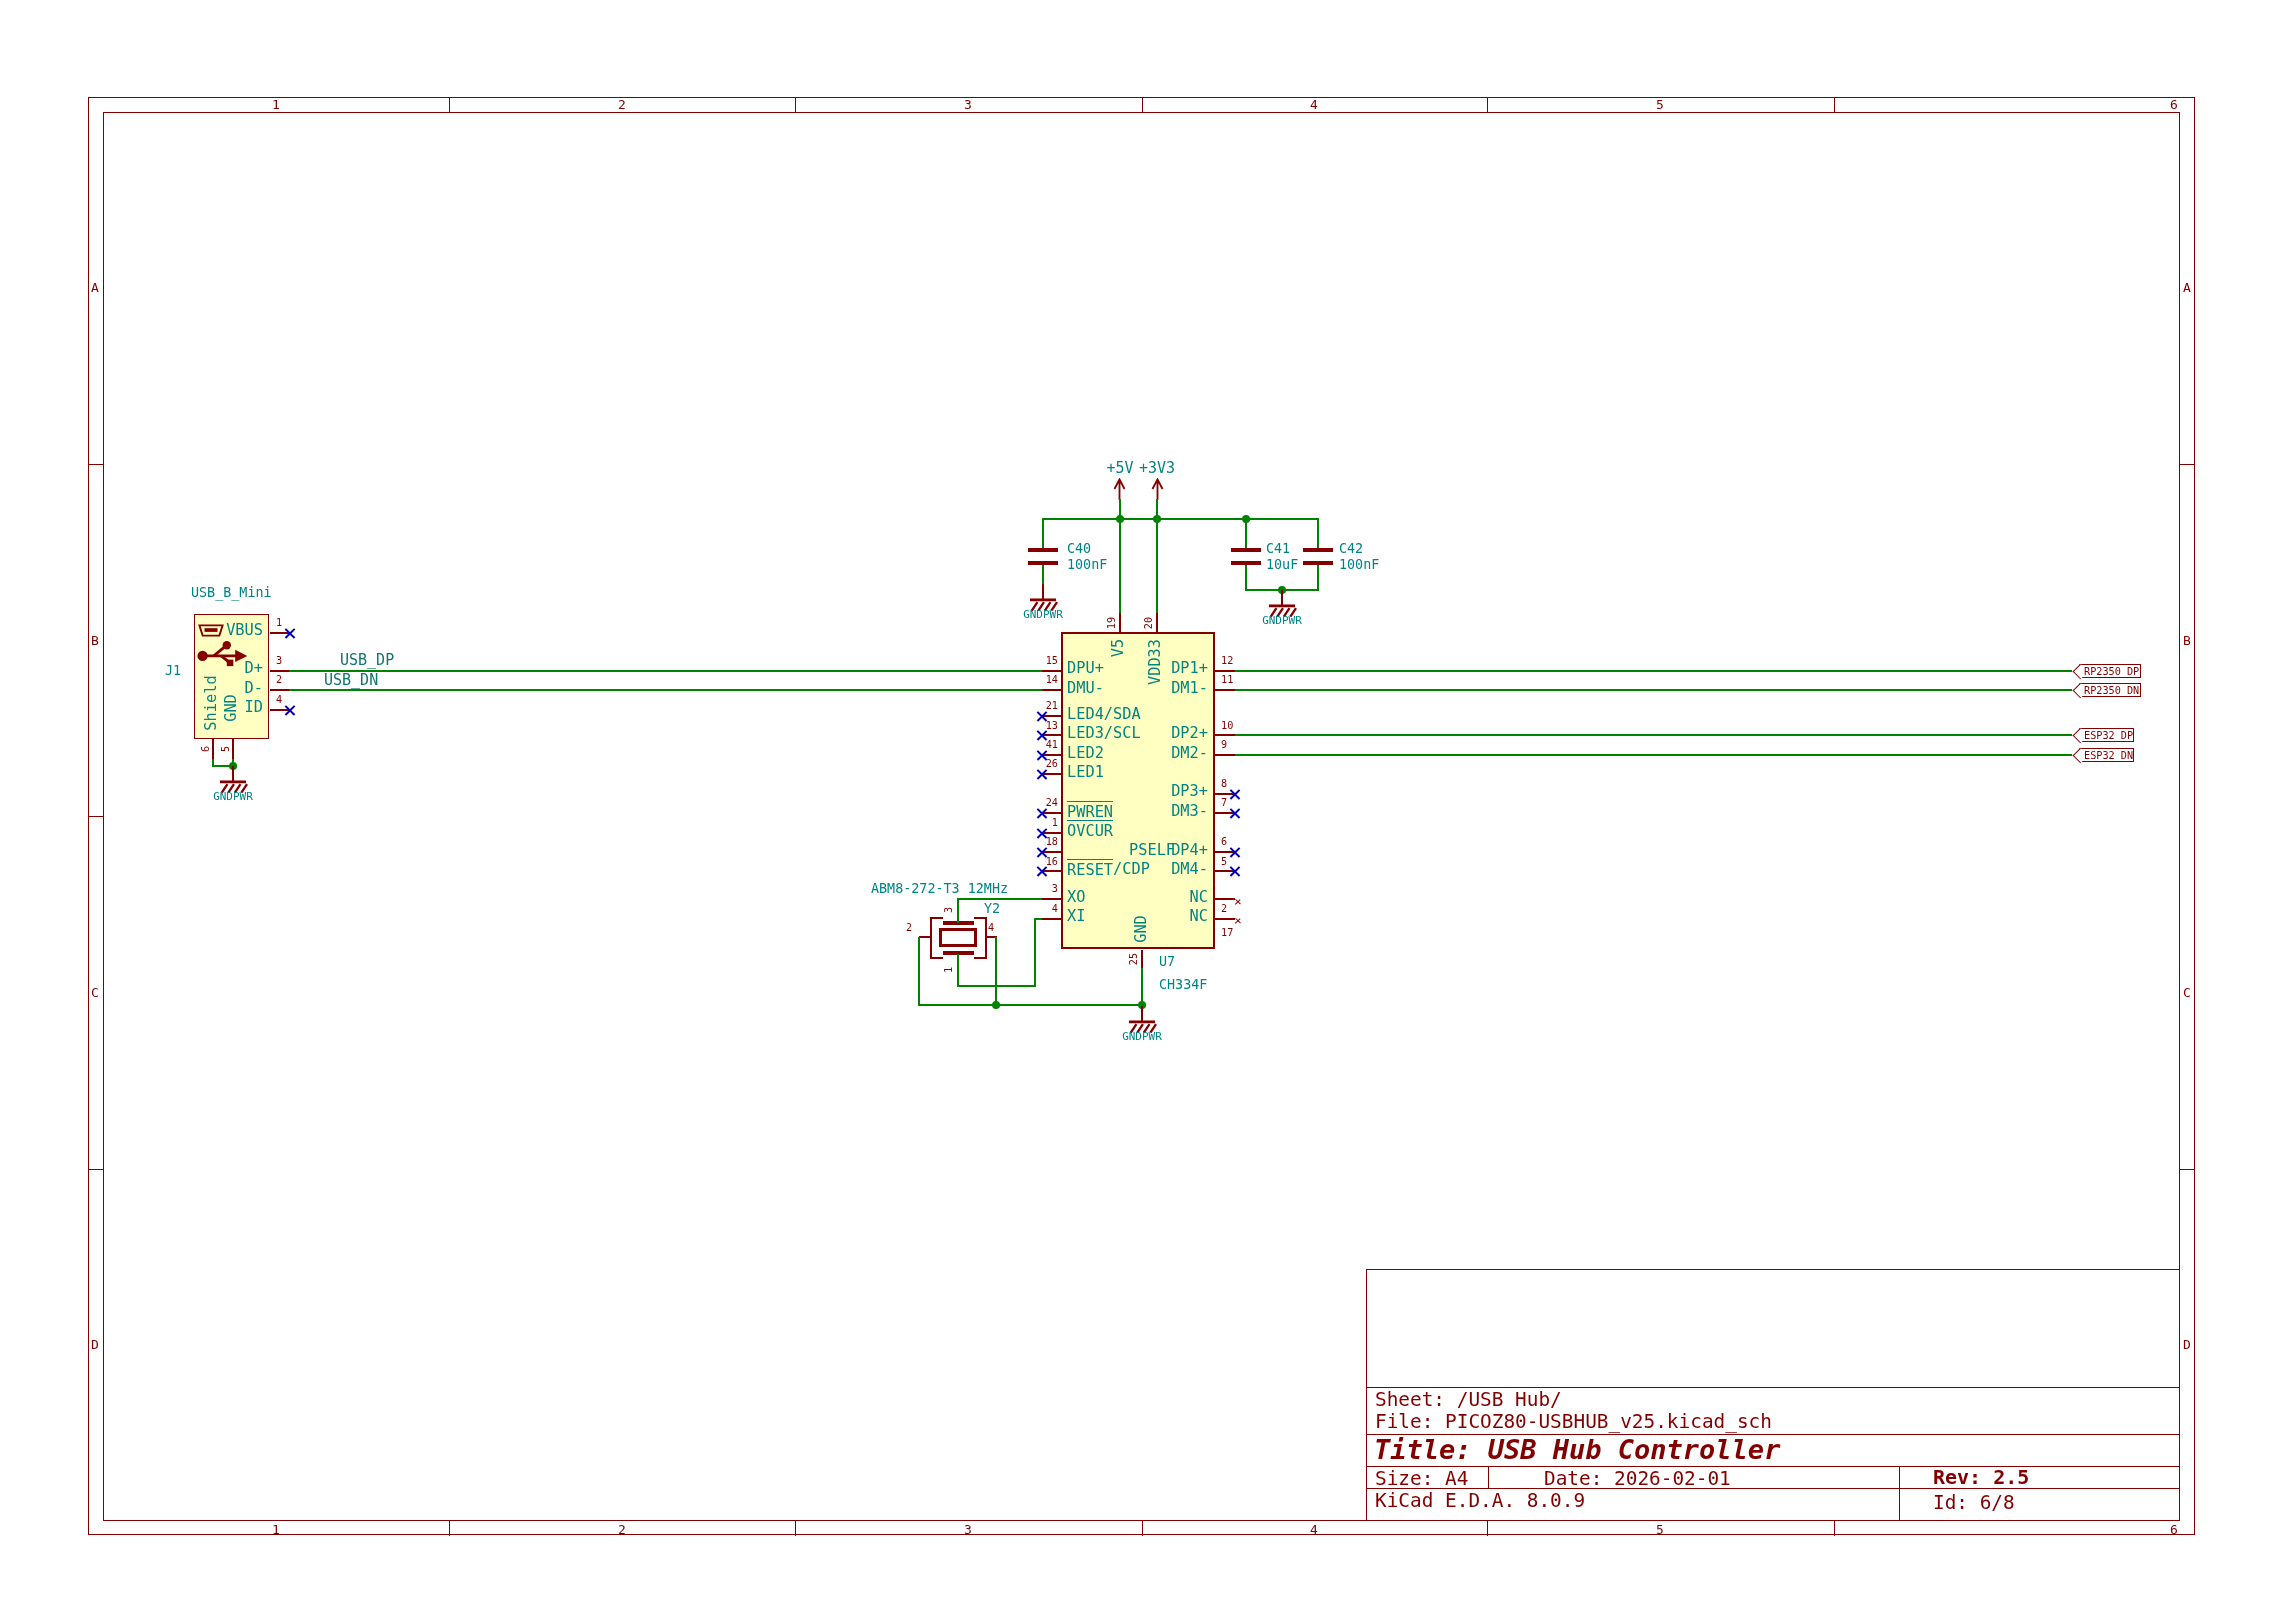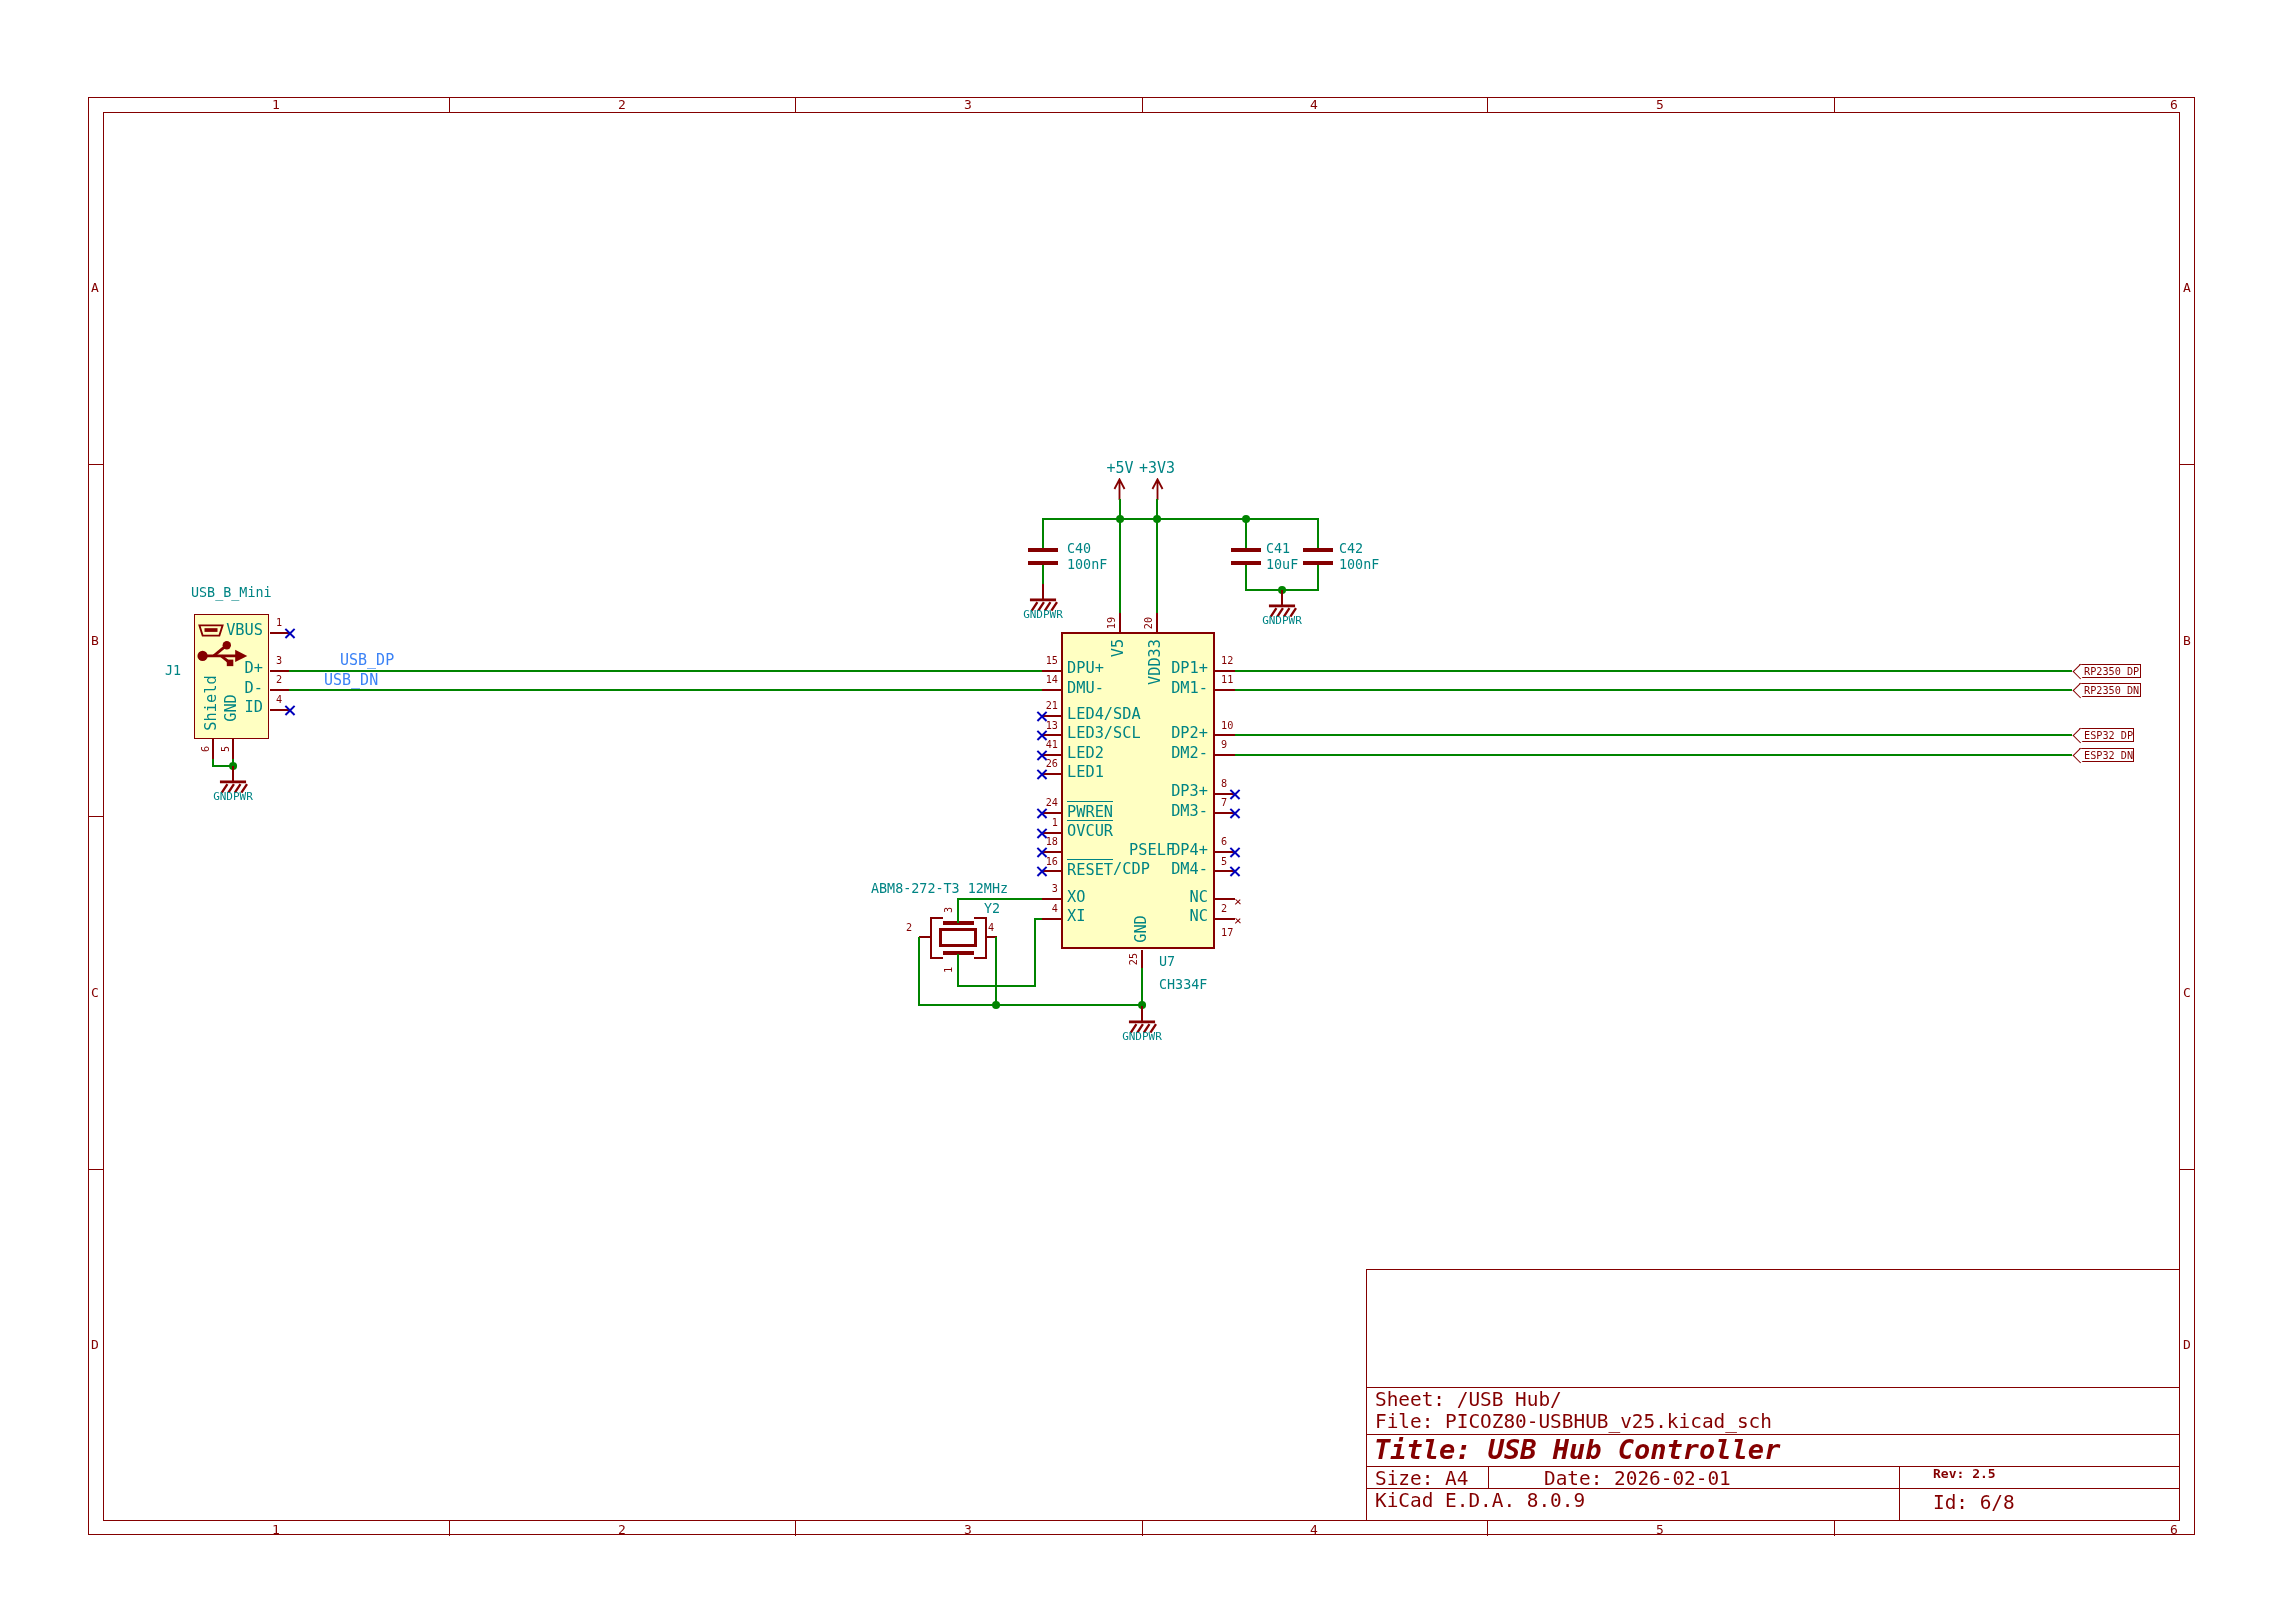--- a/index.html
+++ b/index.html
@@ -1,21 +1,21 @@
 <!DOCTYPE html>
 <html style="font-size:7.4px"><head>
 <meta charset="utf-8">
 <style>
   html,body{margin:0;padding:0;background:#fff;}
   #sheet{position:relative;width:2295px;height:1623px;background:#ffffff;overflow:hidden;
          font-family:"DejaVu Sans Mono",monospace;}
   .t{position:absolute;line-height:1;white-space:pre;font-family:"DejaVu Sans Mono",monospace;}
-  .teal{color:#008484}.mar{color:#840000}.blk{color:#3b82f6}
+  .teal{color:#008484}.mar{color:#840000}.blk{color:#0f766e}
   .fs22{font-size:10.2px}.fs24{font-size:11px}.fs28{font-size:13px}.fs29{font-size:13.4px}
-  .fs32{font-size:15px}.fs33{font-size:15.3px}.fs42{font-size:19.4px}.fs46{font-size:13px}.fs58{font-size:27px}
+  .fs32{font-size:15px}.fs33{font-size:15.3px}.fs42{font-size:19.4px}.fs46{font-size:20px}.fs58{font-size:27px}
   .ctr{transform:translate(-50%,0)}
   .rot{transform:translate(-50%,-50%) rotate(-90deg);transform-origin:center}
   .wh{position:absolute;height:1.9px;background:#008400}
   .wv{position:absolute;width:1.9px;background:#008400}
   .sh{position:absolute;height:1.9px;background:#840000}
   .sv{position:absolute;width:1.9px;background:#840000}
   .jd{position:absolute;width:7.9px;height:7.9px;border-radius:50%;background:#008400;transform:translate(-50%,-50%)}
   .xf{position:absolute;width:13px;height:13px;transform:translate(-50%,-50%)}
   .xf::before,.xf::after{content:"";position:absolute;left:0;top:5.6px;width:13px;height:1.9px;background:#0000BB}
   .xf::before{transform:rotate(45deg)}.xf::after{transform:rotate(-45deg)}

